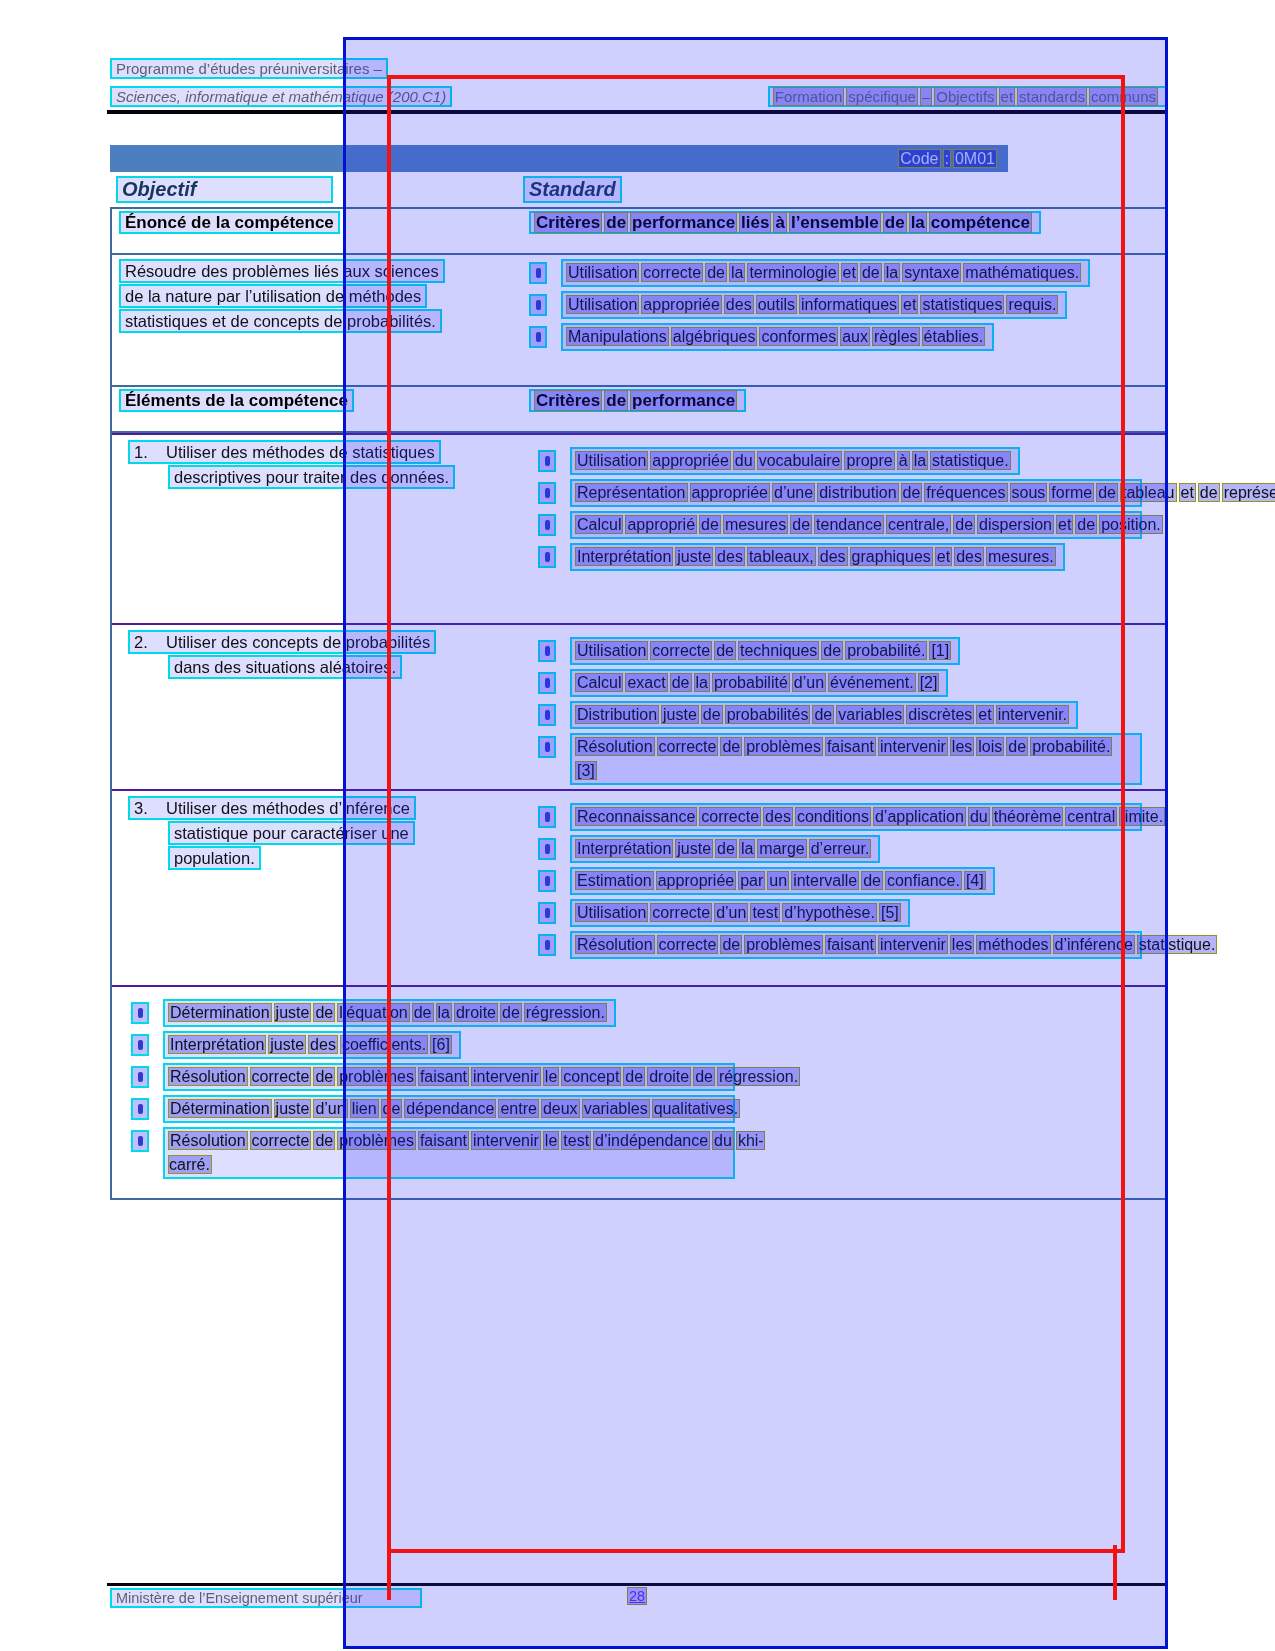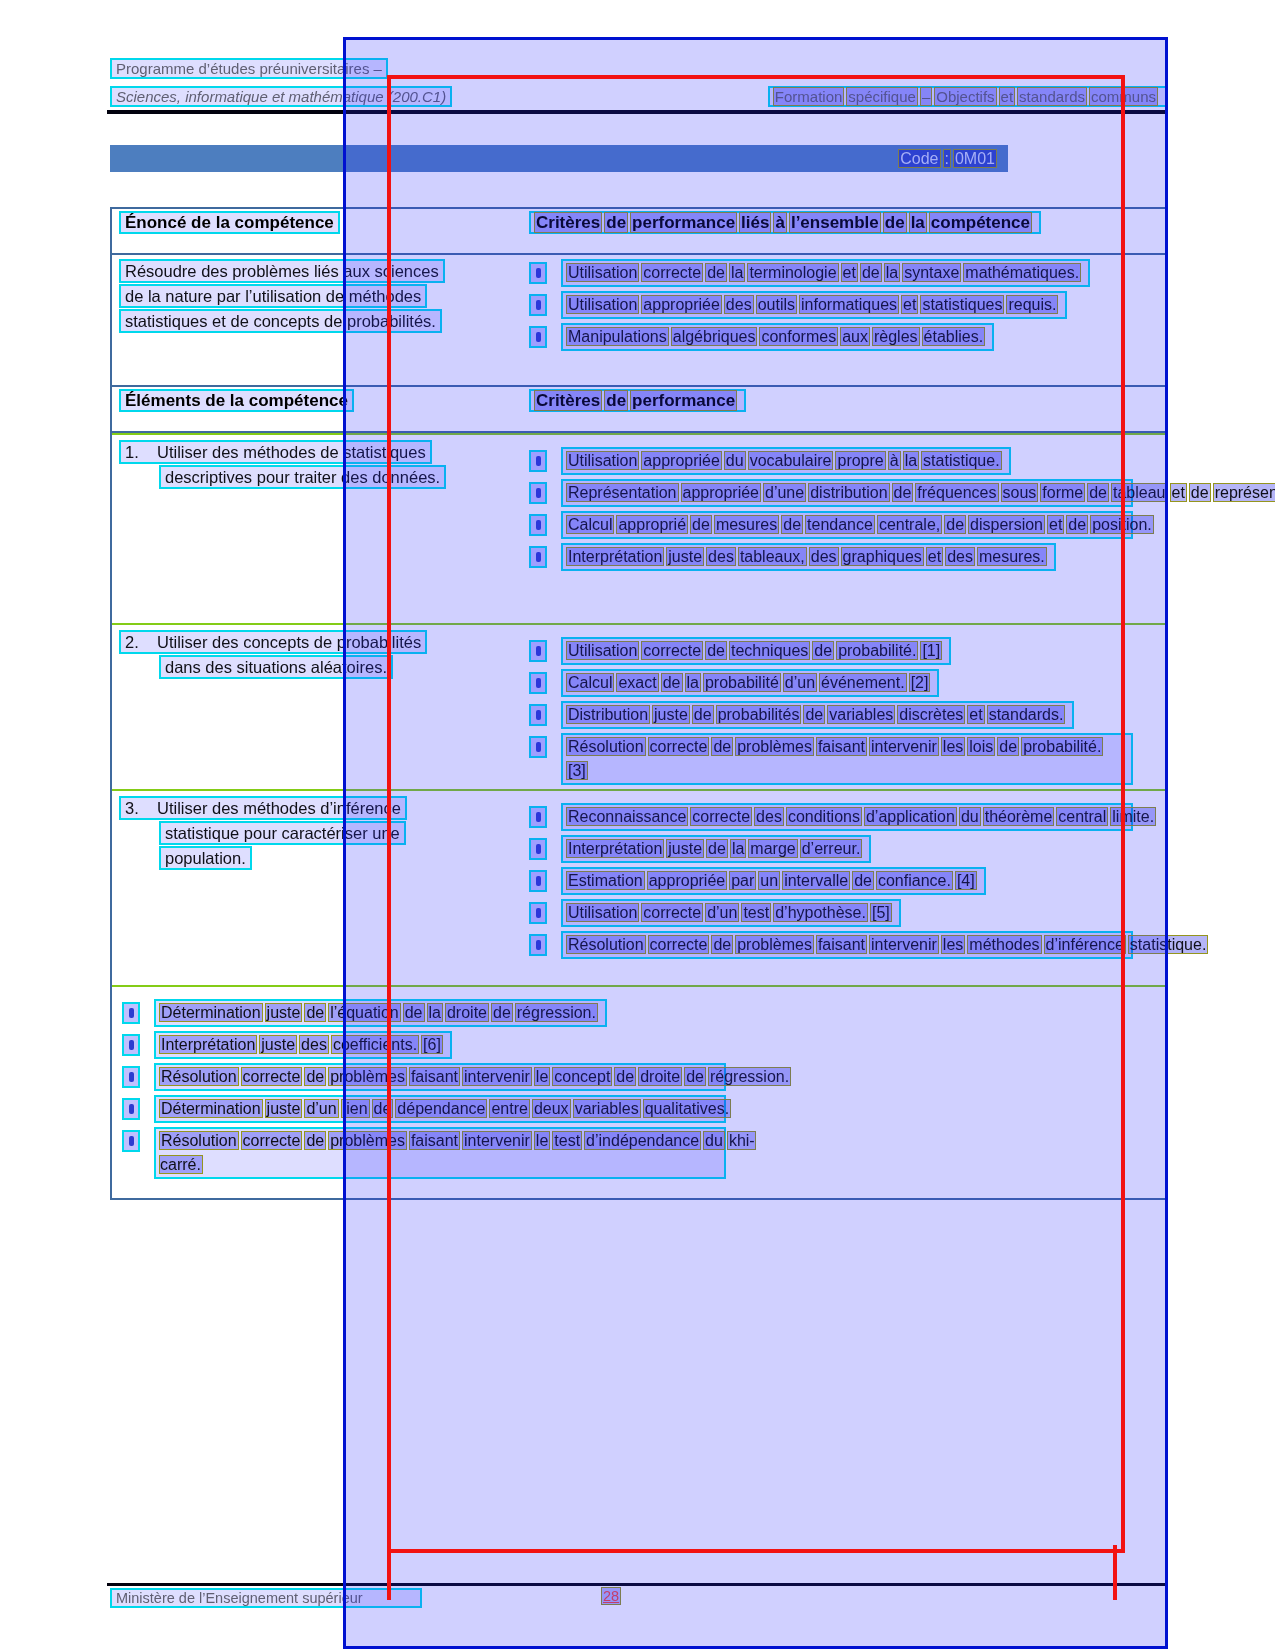--- a/index.html
+++ b/index.html
@@ -41,21 +41,21 @@
   .t1{top:207px;min-height:163px;}
   .t2{top:385px;min-height:783px;}
   .thead{display:flex;border-bottom:2px solid #3f6a9e;min-height:28px;align-items:flex-start;
          font-weight:700;font-size:17px;color:#000;}
   .tbody{display:flex;}
   .lcol{width:407px;flex:none;box-sizing:border-box;padding:4px 0 4px 7px;}
   .rcol{flex:1;box-sizing:border-box;padding:4px 2px 20px 10px;}
   .hb{font-weight:700;}
   .t1 .tbody{min-height:131px;}
 
-  .t2row{display:flex;border-top:2px solid #84cc16;}
+  .t2row{display:flex;border-top:2px solid #4c1d95;padding-left:9px;}
   #t2-body .t2row:nth-child(1){min-height:188px;}
   #t2-body .t2row:nth-child(2){min-height:163px;}
   #t2-body .t2row:nth-child(3){min-height:194px;}
   #t2-body .t2row:nth-child(4){min-height:211px;}
   .lcell{width:407px;flex:none;box-sizing:border-box;padding:5px 0 0 7px;}
   .rcell{flex:1;box-sizing:border-box;padding:4px 2px 0 10px;margin-top:8px;}
 
   .llinerow{white-space:nowrap;}
   .llinerow.indent{margin-left:40px;}
   .lline{display:inline-block;border:2px solid #00d8ec;background:rgba(70,70,255,0.18);
@@ -65,21 +65,21 @@
   .crit{display:flex;align-items:flex-start;margin-bottom:4px;}
   .bbox{flex:none;border:2px solid #00d8ec;background:rgba(45,45,255,0.30);
         width:14px;height:18px;display:flex;align-items:center;justify-content:center;
         margin:3px 14px 0 0;}
   .bdot{width:5px;height:10px;background:#2d3bd0;border-radius:2px;}
   .ctext{display:inline-block;width:fit-content;max-width:560px;font-size:16px;line-height:24px;color:#101018;}
 
   
   .ftr{position:absolute;left:110px;top:1588px;width:1057px;font-size:14.5px;color:#5f5f72;}
   .ftxt{display:inline-block;min-width:300px;}
-  .pageno{position:absolute;left:492px;top:0;color:#ef4444;text-decoration:underline;}
+  .pageno{position:absolute;left:518px;top:0;color:#6d28d9;text-decoration:underline;}
 </style>
 </head>
 <body>
 
 <div id="canvas">
 
   <div class="hdr">
     <div class="hline1">
       <span class="lbox">Programme d’études préuniversitaires –</span>
     </div>
@@ -87,20 +87,24 @@
       <span class="lbox it">Sciences, informatique et mathématique (200.C1)</span>
       <span class="lbox"><span class="w">Formation</span><span class="w">spécifique</span><span class="w">–</span><span class="w">Objectifs</span><span class="w">et</span><span class="w">standards</span><span class="w">communs</span></span>
     </div>
   </div>
   <div class="rule rule-top"></div>
 
   <div class="codebar">
     <span><span class="w">Code</span><span class="w">:</span><span class="w">0M01</span></span>
   </div>
 
+  <div class="objrow">
+    <span class="obj lbox">Objectif</span>
+    <span class="std lbox">Standard</span>
+  </div>
 
   <div class="tbl t1">
     <div class="thead">
       <div class="lcol"><span class="lbox hb">Énoncé de la compétence</span></div>
       <div class="rcol"><span class="lbox hb"><span class="w">Critères</span><span class="w">de</span><span class="w">performance</span><span class="w">liés</span><span class="w">à</span><span class="w">l’ensemble</span><span class="w">de</span><span class="w">la</span><span class="w">compétence</span></span></div>
     </div>
     <div class="tbody">
       <div class="lcol" id="t1-left">
           <div class="llinerow"><span class="lline">Résoudre des problèmes liés aux sciences</span></div>
           <div class="llinerow"><span class="lline">de la nature par l’utilisation de méthodes</span></div>
@@ -182,21 +186,21 @@
             <div class="crit">
               <span class="bbox">
                 <span class="bdot"></span>
               </span>
               <span class="ctext lbox"><span class="w">Calcul</span><span class="w">exact</span><span class="w">de</span><span class="w">la</span><span class="w">probabilité</span><span class="w">d’un</span><span class="w">événement.</span><span class="w">[2]</span></span>
             </div>
             <div class="crit">
               <span class="bbox">
                 <span class="bdot"></span>
               </span>
-              <span class="ctext lbox"><span class="w">Distribution</span><span class="w">juste</span><span class="w">de</span><span class="w">probabilités</span><span class="w">de</span><span class="w">variables</span><span class="w">discrètes</span><span class="w">et</span><span class="w">standards.</span></span>
+              <span class="ctext lbox"><span class="w">Distribution</span><span class="w">juste</span><span class="w">de</span><span class="w">probabilités</span><span class="w">de</span><span class="w">variables</span><span class="w">discrètes</span><span class="w">et</span><span class="w">intervenir.</span></span>
             </div>
             <div class="crit">
               <span class="bbox">
                 <span class="bdot"></span>
               </span>
               <span class="ctext lbox"><span class="w">Résolution</span><span class="w">correcte</span><span class="w">de</span><span class="w">problèmes</span><span class="w">faisant</span><span class="w">intervenir</span><span class="w">les</span><span class="w">lois</span><span class="w">de</span><span class="w">probabilité.</span><span class="w">[3]</span></span>
             </div>
           </div>
         </div>
         <div class="t2row">

